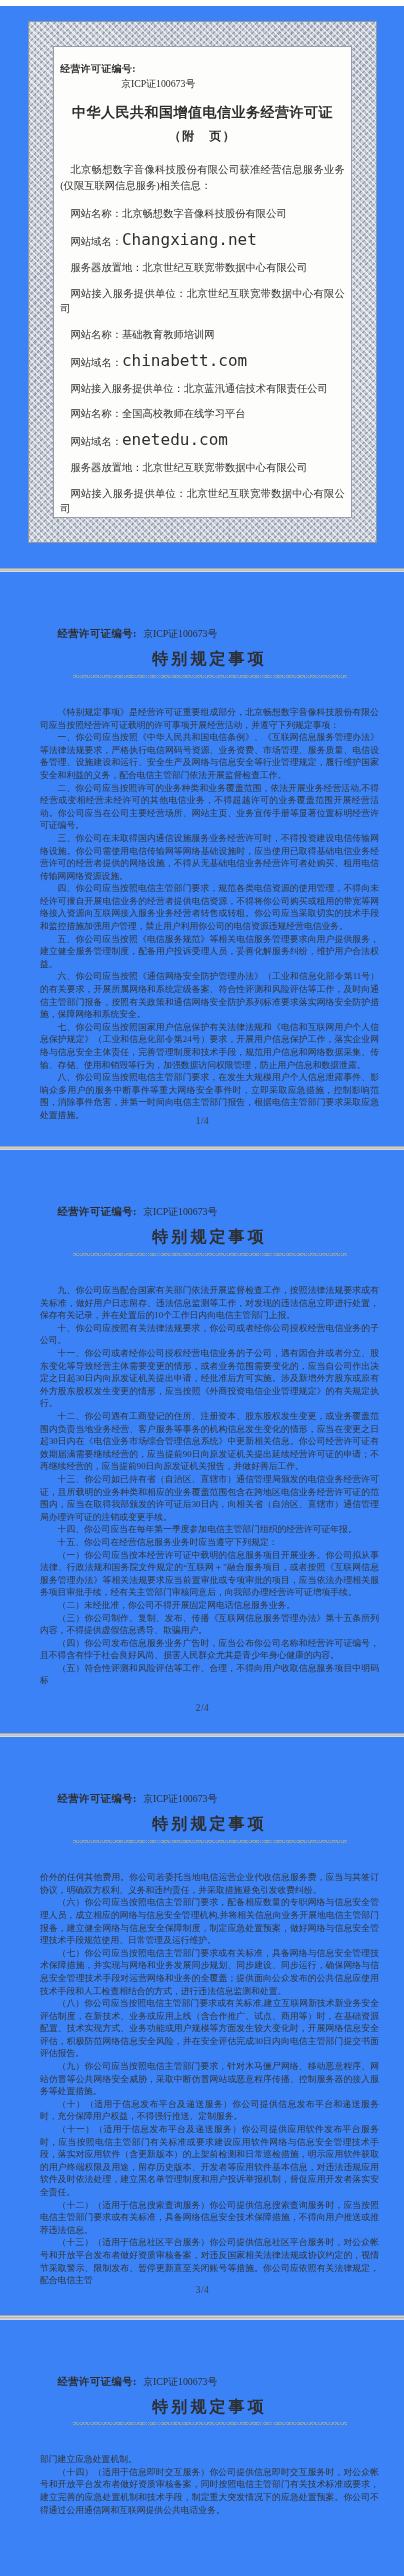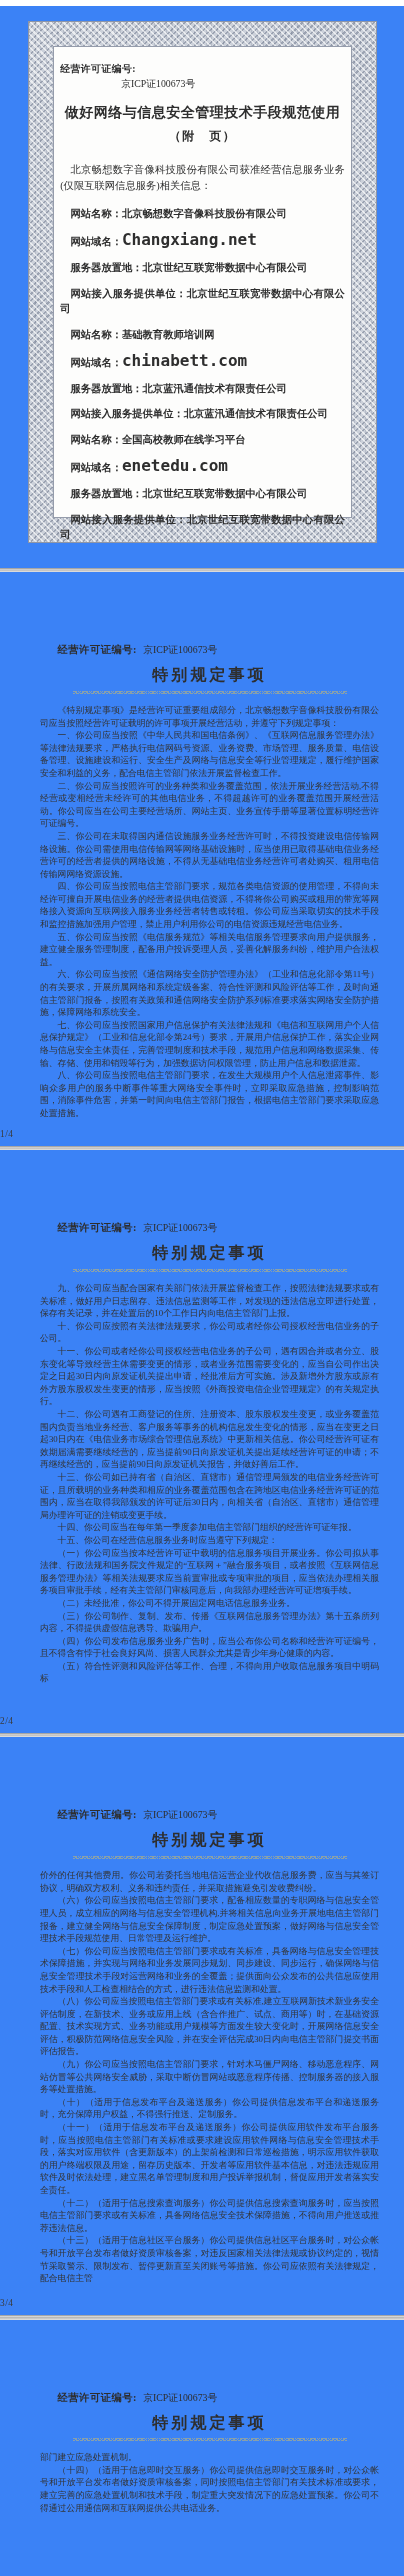--- a/index.html
+++ b/index.html
@@ -33,68 +33,67 @@
   .cert-inner{
     background:#fdfdfc;border:1px solid #959cab;
     height:100%;box-sizing:border-box;
     padding:16.5px 6.2px 4.1px 6.2px;
   }
   .cert-no-label{font-size:9.8px;font-weight:bold;letter-spacing:0.5px;}
   .cert-no-value{font-size:9.8px;margin:2.1px 0 0 61px;}
   .cert-title{font-size:14px;font-weight:bold;text-align:center;margin-top:12.4px;letter-spacing:0.5px;}
   .cert-subtitle{font-size:12px;font-weight:bold;text-align:center;margin-top:6.2px;letter-spacing:1.5px;}
   .cert-intro{font-size:10.3px;line-height:16px;text-indent:1em;margin-top:17.5px;text-align:justify;}
-  .cert-entries{margin-top:12px;font-weight:bold;}
+  .cert-entries{margin-top:12px;}
   .cert-entry{font-size:10.3px;line-height:15.5px;text-indent:1em;margin-top:4.6px;text-align:justify;}
   .latin{font-family:"DejaVu Sans Mono","Liberation Mono",monospace;font-size:16px;}
 
   
-  .page--special{padding:71px 26px 0 40px;}
+  .page--special{padding:55px 26px 0 40px;}
   .page--sp0{height:574px;}
   .page--sp1{height:583px;}
   .page--sp2{height:578px;}
   .page--sp3{height:553px;}
   .sp-header{margin-left:17.5px;white-space:nowrap;}
   .sp-header .lbl{font-size:10.3px;font-weight:bold;letter-spacing:0.5px;}
   .sp-header .val{font-size:9.8px;margin-left:6.2px;}
   .sp-title{text-align:center;font-size:16px;font-weight:bold;letter-spacing:3.1px;margin-top:8px;}
   .wavy{
     height:3.1px;width:274px;margin:4.6px auto 0;
     background:
       repeating-linear-gradient(-45deg,#96a69e 0 1px, rgba(0,0,0,0) 1px 2.6px),
       repeating-linear-gradient(45deg,#96a69e 0 1px, rgba(0,0,0,0) 1px 2.6px);
     opacity:.85;
   }
-  .sp-body{margin-top:10px;}
+  .sp-body{margin-top:28px;}
   .sp-body p{margin:0;font-size:8.8px;line-height:12.6px;text-align:justify;text-indent:2em;color:#333;}
   .sp-body p.cont{text-indent:0;}
-  .page-num{position:absolute;left:0;right:0;font-size:9.3px;bottom:7px;letter-spacing:0.5px;color:#3a3a3a;}
+  .page-num{position:absolute;left:0;right:0;text-align:center;font-size:9.3px;bottom:20px;letter-spacing:0.5px;color:#3a3a3a;}
 </style>
 </head>
 <body>
 
 <div class="viewer">
   <div class="spacer-top"></div>
 
   <div class="page page--cert">
     <div class="cert-frame">
       <div class="cert-inner">
         <div class="cert-no-label">经营许可证编号:</div>
         <div class="cert-no-value">京ICP证100673号</div>
-        <div class="cert-title">做好网络与信息安全管理技术手段规范使用</div>
+        <div class="cert-title">中华人民共和国增值电信业务经营许可证</div>
         <div class="cert-subtitle">（附　页）</div>
         <p class="cert-intro">北京畅想数字音像科技股份有限公司获准经营信息服务业务(仅限互联网信息服务)相关信息：</p>
         <div class="cert-entries">
           <p class="cert-entry"><span>网站名称：</span><span>北京畅想数字音像科技股份有限公司</span></p>
           <p class="cert-entry"><span>网站域名：</span><span class="latin">Changxiang.net</span></p>
           <p class="cert-entry"><span>服务器放置地：</span><span>北京世纪互联宽带数据中心有限公司</span></p>
           <p class="cert-entry"><span>网站接入服务提供单位：</span><span>北京世纪互联宽带数据中心有限公司</span></p>
           <p class="cert-entry"><span>网站名称：</span><span>基础教育教师培训网</span></p>
           <p class="cert-entry"><span>网站域名：</span><span class="latin">chinabett.com</span></p>
-          <p class="cert-entry"><span>服务器放置地：</span><span>北京蓝汛通信技术有限责任公司</span></p>
           <p class="cert-entry"><span>网站接入服务提供单位：</span><span>北京蓝汛通信技术有限责任公司</span></p>
           <p class="cert-entry"><span>网站名称：</span><span>全国高校教师在线学习平台</span></p>
           <p class="cert-entry"><span>网站域名：</span><span class="latin">enetedu.com</span></p>
           <p class="cert-entry"><span>服务器放置地：</span><span>北京世纪互联宽带数据中心有限公司</span></p>
           <p class="cert-entry"><span>网站接入服务提供单位：</span><span>北京世纪互联宽带数据中心有限公司</span></p>
         </div>
       </div>
     </div>
   </div>
 

